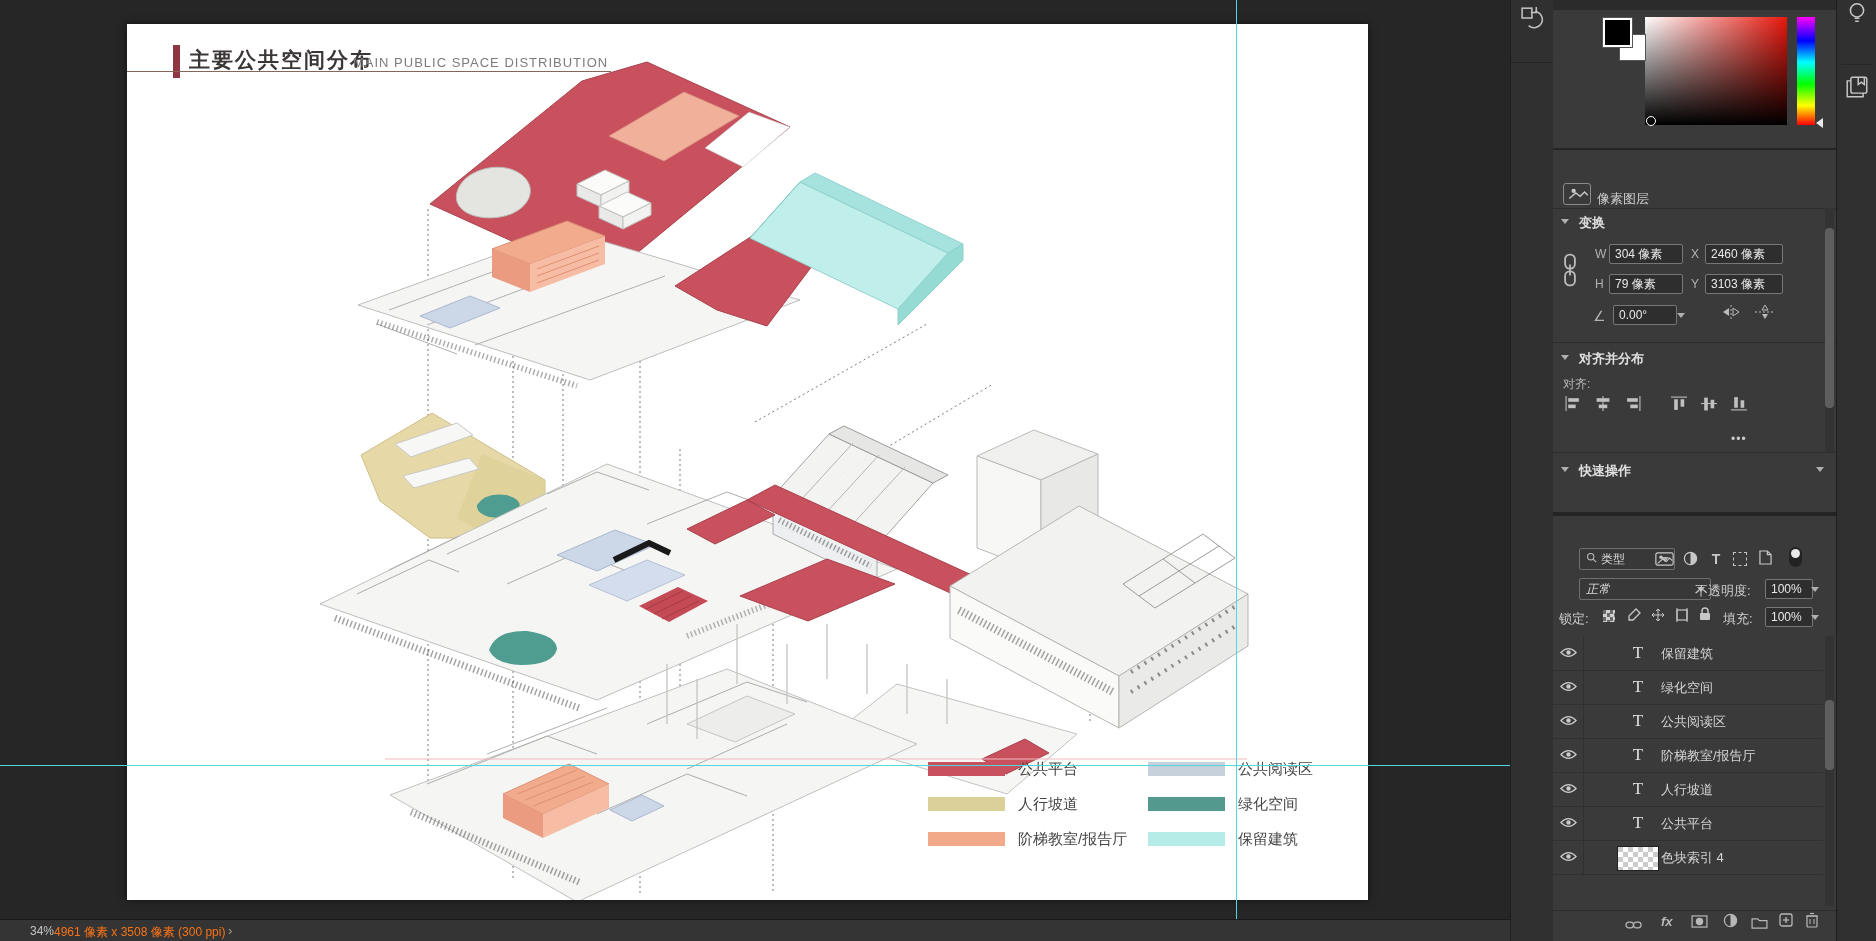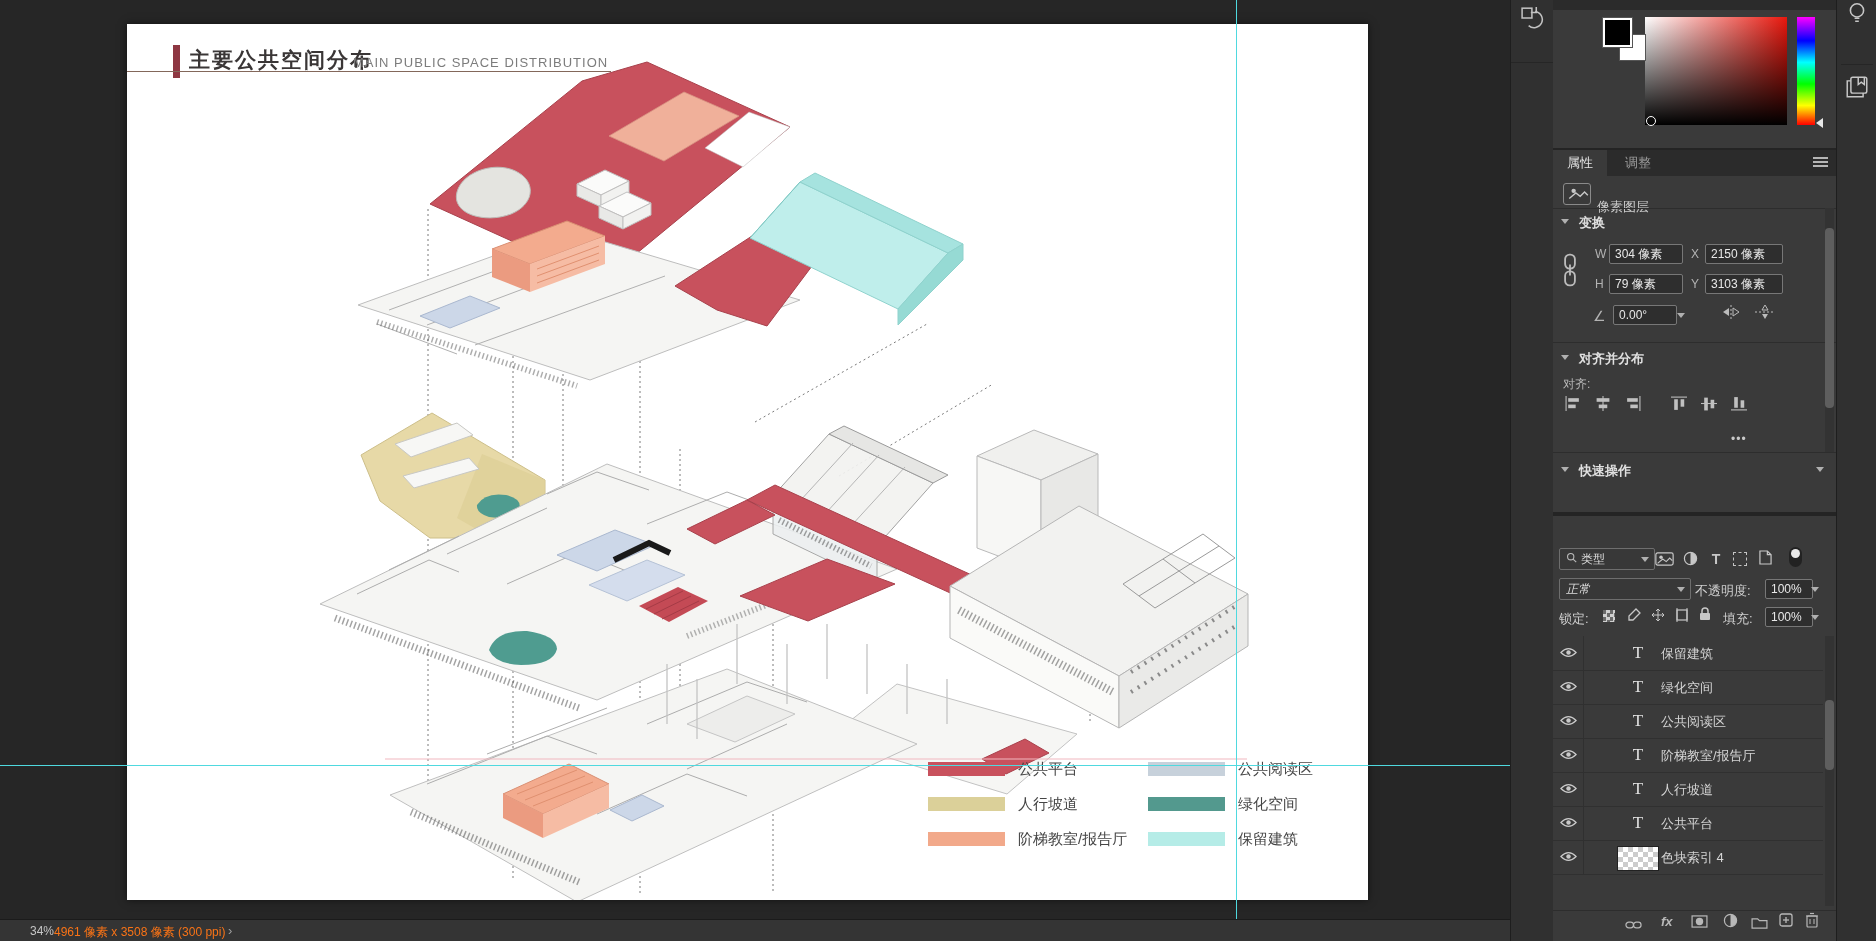--- a/index.html
+++ b/index.html
@@ -42,21 +42,21 @@
   .tab{position:absolute;top:0;height:26px;line-height:26px;padding:0 14px;font-size:13px;color:#9b9b9b;}
   .tab.active{background:#3a3a3a;color:#e3e3e3;}
   .panel-menu{position:absolute;right:8px;top:7px;width:15px;height:11px;}
   .panel-menu i{display:block;height:2px;background:#b5b5b5;margin-bottom:2px;}
   .sect-head{position:absolute;font-size:13px;font-weight:bold;color:#e0e0e0;}
   .chev-down{display:inline-block;width:0;height:0;border-left:4px solid transparent;border-right:4px solid transparent;border-top:5px solid #b0b0b0;}
   .fld{position:absolute;background:#2e2e2e;border:1px solid #777;border-radius:2px;
        color:#e8e8e8;font-size:12px;height:18px;line-height:18px;padding:0 5px;white-space:nowrap;}
   .fld-label{position:absolute;font-size:12px;color:#b3b3b3;}
   .sel{position:absolute;background:#383838;border:1px solid #6e6e6e;border-radius:2px;color:#dedede;
-       font-size:12px;height:20px;line-height:20px;padding:0 6px;}
+       font-size:12px;height:20px;line-height:20px;padding:0 6px;margin-left:20px;}
   .sel .chev-down{position:absolute;right:5px;top:8px;}
   .scroll-gutter{position:absolute;right:2px;width:9px;background:#333;}
   .scroll-thumb{position:absolute;left:0;width:9px;background:#5e5e5e;border-radius:4px;}
   .sep-line{position:absolute;left:0;width:283px;height:1px;background:#2d2d2d;}
   .lbl{position:absolute;font-size:12px;color:#b9b9b9;white-space:nowrap;}
   .lbl13{position:absolute;font-size:13px;color:#cfcfcf;white-space:nowrap;}
   
   .panel-color{top:0;height:148px;}
   .cp-head{position:absolute;left:0;top:0;width:283px;height:10px;background:#2b2b2b;}
   .cp-grad{position:absolute;left:92px;top:17px;width:142px;height:108px;
@@ -321,54 +321,45 @@
       <div class="cp-head"></div>
       <div class="cp-bg"></div>
       <div class="cp-fg"></div>
       <div class="cp-grad"></div>
       <div class="cp-marker"></div>
       <div class="cp-hue"></div>
       <div class="cp-hue-marker"></div>
     </div>
 
     <div class="panel panel-props">
-      <div class="tabstrip">
-        <div class="tab active" style="left:0;">属性</div>
-        <div class="tab" style="left:58px;">调整</div>
-        <div class="panel-menu">
-            <i></i>
-            <i></i>
-            <i></i>
-          </div>
-      </div>
 
       <div class="icon-btn" style="left:10px;top:33px;width:26px;height:20px;border:1px solid #8a8a8a;border-radius:3px;">
         <svg viewBox="0 0 22 16" width="24" height="18">
           <circle cx="7" cy="6" r="2" fill="#c7c7c7"></circle>
           <path d="M3 13 L9 8 L13 11 L17 7 L20 10" stroke="#c7c7c7" fill="none" stroke-width="1.3"></path>
         </svg>
       </div>
-      <div class="lbl13" style="left:44px;top:48px;">像素图层</div>
+      <div class="lbl13" style="left:44px;top:40px;">像素图层</div>
       <div class="sep-line" style="top:58px;"></div>
 
       <div class="sect-head" style="left:26px;top:64px;">变换</div>
       <span class="chev-down" style="position:absolute;left:8px;top:69px;"></span>
 
       <div class="icon-btn" style="left:10px;top:100px;width:14px;height:40px;">
         <svg viewBox="0 0 10 24" width="14" height="40">
           <rect x="1.5" y="1" width="7" height="10" rx="3.2" fill="none" stroke="#bbb" stroke-width="1.3"></rect>
           <rect x="1.5" y="13" width="7" height="10" rx="3.2" fill="none" stroke="#bbb" stroke-width="1.3"></rect>
           <line x1="5" y1="8" x2="5" y2="16" stroke="#bbb" stroke-width="1.3"></line>
         </svg>
       </div>
 
       <div class="fld-label" style="left:42px;top:97px;">W</div>
       <div class="fld" style="left:56px;top:94px;width:62px;">304 像素</div>
       <div class="fld-label" style="left:138px;top:97px;">X</div>
-      <div class="fld" style="left:152px;top:94px;width:66px;">2150 像素</div>
+      <div class="fld" style="left:152px;top:94px;width:66px;">2460 像素</div>
       <div class="fld-label" style="left:42px;top:127px;">H</div>
       <div class="fld" style="left:56px;top:124px;width:62px;">79 像素</div>
       <div class="fld-label" style="left:138px;top:127px;">Y</div>
       <div class="fld" style="left:152px;top:124px;width:66px;">3103 像素</div>
 
       <div class="fld-label" style="left:40px;top:158px;font-size:14px;">∠</div>
       <div class="fld" style="left:60px;top:155px;width:52px;">0.00°</div>
       <span class="chev-down" style="position:absolute;left:124px;top:163px;"></span>
       <div class="icon-btn" style="left:168px;top:155px;">
         <svg viewBox="0 0 20 14" width="20" height="14">

